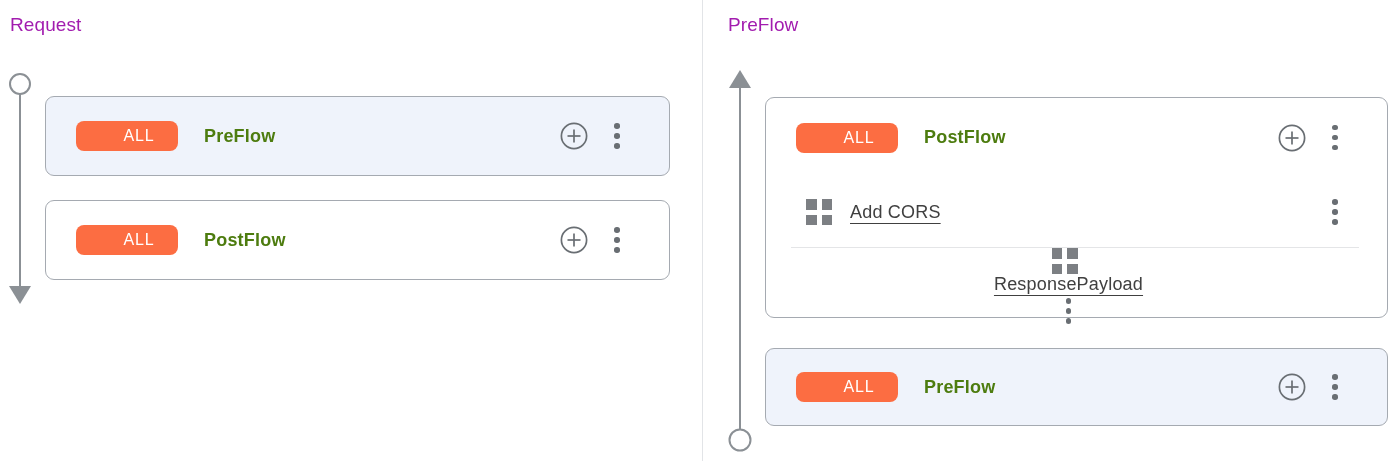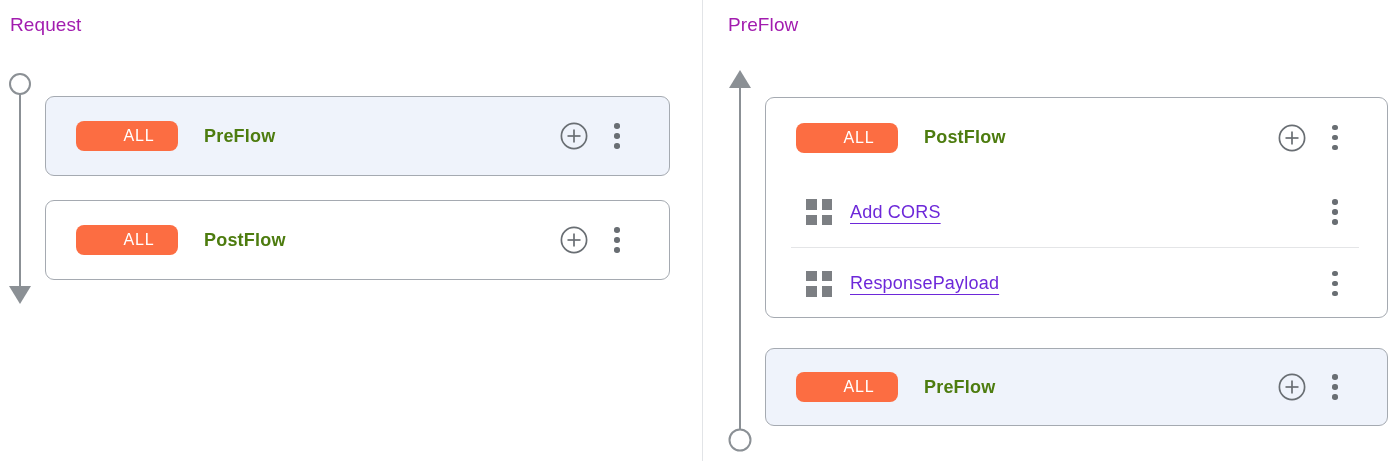--- a/index.html
+++ b/index.html
@@ -29,21 +29,21 @@
   .card-req-preflow  { left:45px;  top:96px;  width:625px; height:80px; }
   .card-req-postflow { left:45px;  top:200px; width:625px; height:80px; }
   .card-res-postflow { left:765px; top:97px;  width:623px; height:221px; }
   .card-res-preflow  { left:765px; top:348px; width:623px; height:78px; }
 
   .flow-row {
     display:flex; align-items:center; height:100%; padding:0 46px 0 30px;
   }
   .card-res-postflow .flow-row.header { height:79px; }
   .policy-row { display:flex; align-items:center; height:70px; padding:0 46px 0 30px; }
-  .policy-row.last { height:71px; }
+  .policy-row.last { height:71px;flex-direction:column; }
   .row-divider { height:1px; background:#e4e5e7; margin:0 28px 0 25px; }
 
   .condition-badge {
     width:102px; height:30px; border-radius:8px; background:#fc6d42;
     color:#ffffff; font-size:16px; letter-spacing:0.8px;
     display:flex; align-items:center; justify-content:center;
     margin-right:26px; flex:none;padding-left:24px;
   }
   .flow-name { font-size:18px; font-weight:700; color:#4d7c0f; letter-spacing:0.2px; }
   .spacer { flex:1; }
@@ -58,21 +58,21 @@
   }
   .kebab-btn .dot { width:5.5px; height:5.5px; border-radius:50%; background:#696e73; }
 
   .grid-icon {
     margin-left:10px; margin-right:18px; flex:none; cursor:grab;
     display:grid; grid-template-columns:10.5px 10.5px; grid-template-rows:10.5px 10.5px; gap:5px;
   }
   .grid-icon span { background:#7c7f83; }
 
   .policy-link {
-    font-size:18px; color:#6d28d9; text-decoration:underline;
+    font-size:18px; color:#404040; text-decoration:underline;
     text-decoration-thickness:1.4px; text-underline-offset:5px; cursor:pointer; letter-spacing:0.2px;
   }
 </style>
 </head>
 <body>
 
 <div class="canvas">
 
   <section>
     <div class="panel-title request">Request</div>

